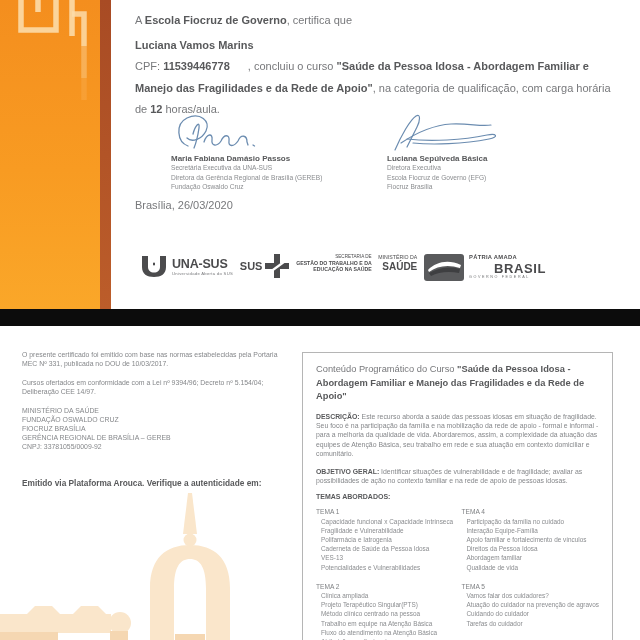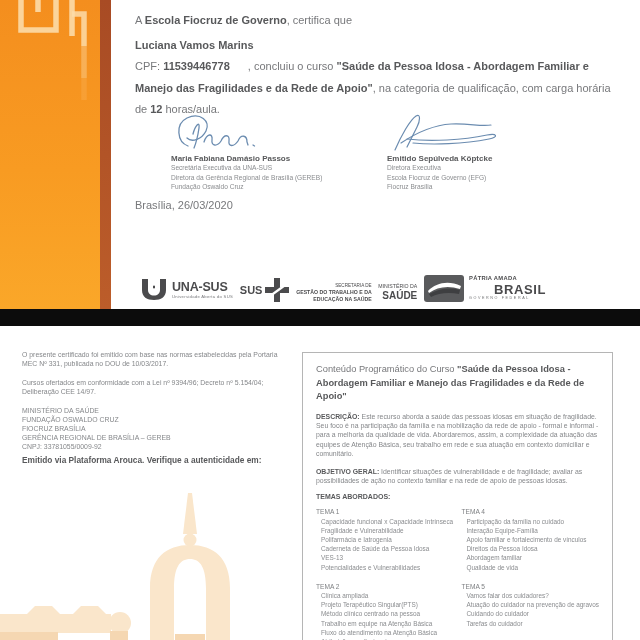--- a/index.html
+++ b/index.html
@@ -18,21 +18,21 @@
   .b{font-weight:bold;color:#58595B;}
   .cpf-gap{display:inline-block;width:18px;}
   .num{font-weight:bold;color:#58595B;padding:0 3px;}
   .signatures{position:absolute;left:135px;top:112px;display:flex;}
   .sig{width:198px;margin-left:36px;}
   .sig2{width:220px;margin-left:18px;}
   .sig svg,.sig2 svg{display:block;}
   .sig-name{font-size:8px;font-weight:bold;color:#58595B;margin-top:2px;}
   .sig-role{font-size:6.6px;color:#8A8C8F;line-height:9.6px;}
   .date{position:absolute;left:135px;top:199px;font-size:11px;color:#77787B;margin:0;}
-  .logos{position:absolute;left:140px;top:254px;width:406px;height:48px;display:flex;align-items:flex-end;justify-content:space-between;}
+  .logos{position:absolute;left:140px;top:254px;width:406px;height:48px;display:flex;align-items:flex-start;justify-content:space-between;}
   .logo{display:flex;align-items:center;color:#4B4B4D;}
   .unasus-text{margin-left:4px;}
   .unasus-name{font-size:12.5px;font-weight:800;letter-spacing:-.2px;}
   .unasus-sub{font-size:4.2px;color:#77787B;letter-spacing:.3px;}
   .sus-word{font-size:11px;font-weight:800;margin-right:3px;}
   .stack-r{text-align:right;line-height:1.25;}
   .tiny{font-size:4.6px;}
   .tinyb{font-size:5.2px;font-weight:bold;}
   .min-top{font-size:5.2px;}
   .min-b{font-size:10px;font-weight:bold;}
@@ -42,21 +42,21 @@
   .brasil-l3{font-size:3.7px;letter-spacing:1.6px;color:#6F7072;margin-top:1.5px;}
   
   .divider{position:absolute;left:0;top:309px;width:640px;height:17px;background:#0C0C0C;}
   
   .page2{position:absolute;left:0;top:326px;width:640px;height:314px;background:#fff;}
   .decor-bottom{position:absolute;left:0;top:0;}
   .left-col{position:absolute;left:22px;top:24px;width:268px;}
   .p-small{font-size:6.9px;line-height:9.4px;color:#85878A;margin:0 0 9px;}
   .org-line{font-size:6.9px;line-height:9.2px;color:#85878A;}
   .org{margin-top:7px;}
-  .verify{margin-top:2px;font-size:8.3px;line-height:12px;font-weight:bold;color:#58595B;}
+  .verify{margin-top:25px;font-size:8.3px;line-height:12px;font-weight:bold;color:#58595B;}
   .program-box{position:absolute;left:302px;top:26px;width:311px;height:290px;
                border:1px solid #B5B5B5;border-bottom:none;box-sizing:border-box;padding:10px 13px 0;}
   .box-title{font-size:9.3px;line-height:13.5px;color:#77787B;margin:0;}
   .box-para{font-size:6.9px;line-height:9.4px;color:#85878A;margin:8px 0 0;}
   .lbl{font-weight:bold;color:#58595B;}
   .temas-label{margin-top:8px;font-size:7px;font-weight:bold;color:#58595B;}
   .temas-cols{display:flex;margin-top:7px;}
   .tcol1{width:150px;}
   .tcol2{flex:1;}
   .tema{margin-bottom:10px;}
@@ -105,21 +105,21 @@
         <div class="sig-role">Fundação Oswaldo Cruz</div>
       </div>
       <div class="sig2">
         <svg width="130" height="40" viewBox="0 0 130 40">
           <g stroke="#6B8CB0" stroke-width="1.2" fill="none" stroke-linecap="round">
             <path d="M8,38 C14,24 23,8 29,4 C34,1 33,9 30,15 C26,23 22,31 20,35"></path>
             <path d="M14,31 C32,19 48,13 64,12 C82,11 94,15 104,13"></path>
             <path d="M20,27 C44,30 76,28 100,23 C110,21 112,25 102,27 C76,32 46,33 26,31"></path>
           </g>
         </svg>
-        <div class="sig-name">Emitido Sepúlveda Köptcke</div>
+        <div class="sig-name">Luciana Sepúlveda Básica</div>
         <div class="sig-role">Diretora Executiva</div>
         <div class="sig-role">Escola Fiocruz de Governo (EFG)</div>
         <div class="sig-role">Fiocruz Brasília</div>
       </div>
     </div>
 
     <p class="date">Brasília, 26/03/2020</p>
 
     <div class="logos">
       <div class="logo">

